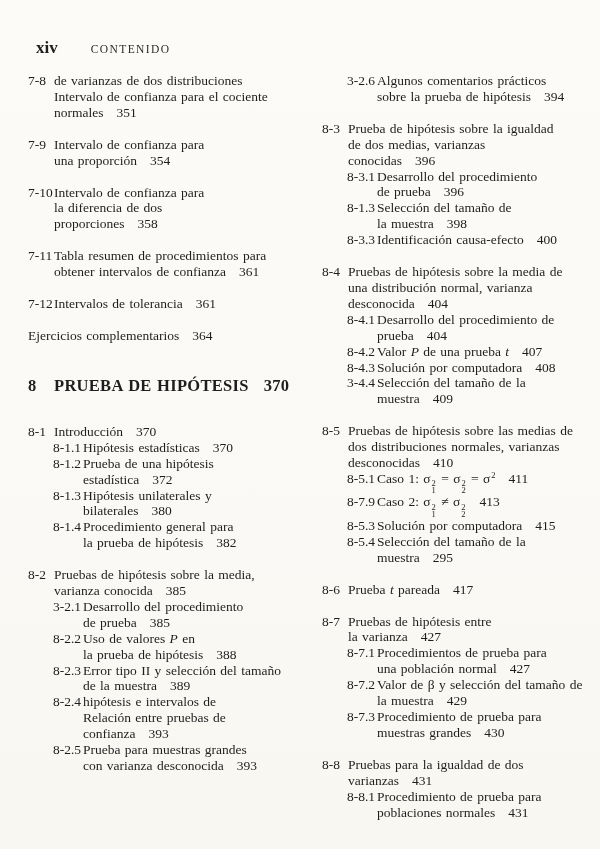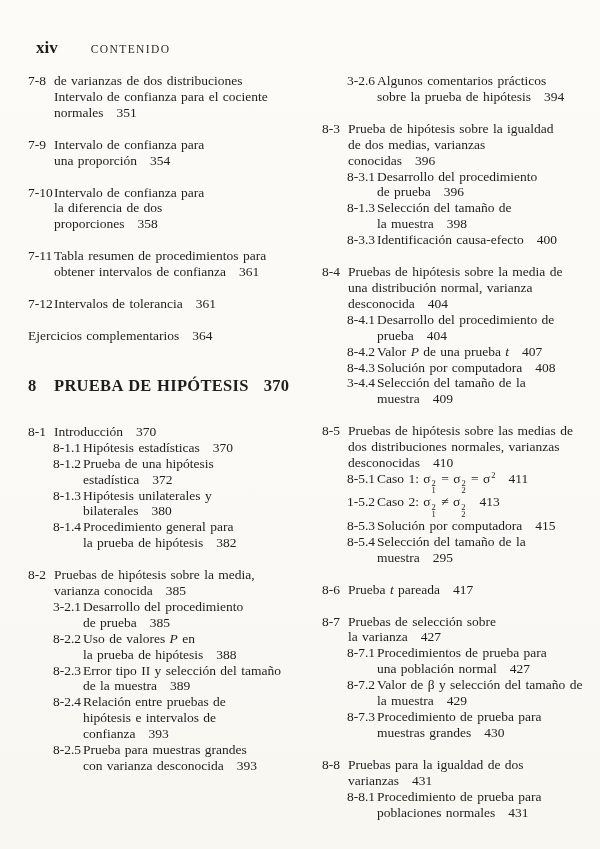--- a/index.html
+++ b/index.html
@@ -163,22 +163,22 @@
         <span class="line"><span>Uso de valores </span><span class="it">P</span><span> en</span></span>
         <span class="line"><span>la prueba de hipótesis</span><span class="pg">388</span></span>
       </div>
       <div class="entry subsection">
         <span class="label">8-2.3</span>
         <span class="line"><span>Error tipo II y selección del tamaño</span></span>
         <span class="line"><span>de la muestra</span><span class="pg">389</span></span>
       </div>
       <div class="entry subsection">
         <span class="label">8-2.4</span>
+        <span class="line"><span>hipótesis e intervalos de</span></span>
         <span class="line"><span>Relación entre pruebas de</span></span>
-        <span class="line"><span>hipótesis e intervalos de</span></span>
         <span class="line"><span>confianza</span><span class="pg">393</span></span>
       </div>
       <div class="entry subsection">
         <span class="label">8-2.5</span>
         <span class="line"><span>Prueba para muestras grandes</span></span>
         <span class="line"><span>con varianza desconocida</span><span class="pg">393</span></span>
       </div>
     </div>
   <div class="col col-right">
       <div class="entry subsection">
@@ -240,21 +240,21 @@
         <span class="label">8-5.1</span>
         <span class="line"><span>Caso 1: </span><span class="math">σ<span class="ss">
               <span class="ssup">2</span>
               <span class="ssub">1</span>
             </span></span><span> = </span><span class="math">σ<span class="ss">
               <span class="ssup">2</span>
               <span class="ssub">2</span>
             </span></span><span> = </span><span class="math">σ<span class="supo">2</span></span><span class="pg">411</span></span>
       </div>
       <div class="entry subsection">
-        <span class="label">1-5.2</span>
+        <span class="label">8-7.9</span>
         <span class="line"><span>Caso 2: </span><span class="math">σ<span class="ss">
               <span class="ssup">2</span>
               <span class="ssub">1</span>
             </span></span><span> ≠ </span><span class="math">σ<span class="ss">
               <span class="ssup">2</span>
               <span class="ssub">2</span>
             </span></span><span class="pg">413</span></span>
       </div>
       <div class="entry subsection">
         <span class="label">8-5.3</span>
@@ -264,21 +264,21 @@
         <span class="label">8-5.4</span>
         <span class="line"><span>Selección del tamaño de la</span></span>
         <span class="line"><span>muestra</span><span class="pg">295</span></span>
       </div>
       <div class="entry section">
         <span class="label">8-6</span>
         <span class="line"><span>Prueba </span><span class="it">t</span><span> pareada</span><span class="pg">417</span></span>
       </div>
       <div class="entry section">
         <span class="label">8-7</span>
-        <span class="line"><span>Pruebas de selección sobre</span></span>
+        <span class="line"><span>Pruebas de hipótesis entre</span></span>
         <span class="line"><span>la varianza</span><span class="pg">427</span></span>
       </div>
       <div class="entry subsection">
         <span class="label">8-7.1</span>
         <span class="line"><span>Procedimientos de prueba para</span></span>
         <span class="line"><span>una población normal</span><span class="pg">427</span></span>
       </div>
       <div class="entry subsection">
         <span class="label">8-7.2</span>
         <span class="line"><span>Valor de β y selección del tamaño de</span></span>

